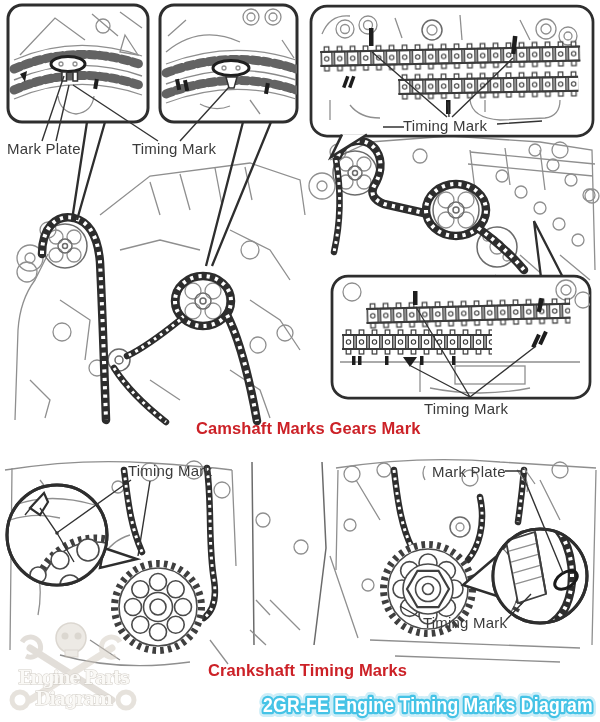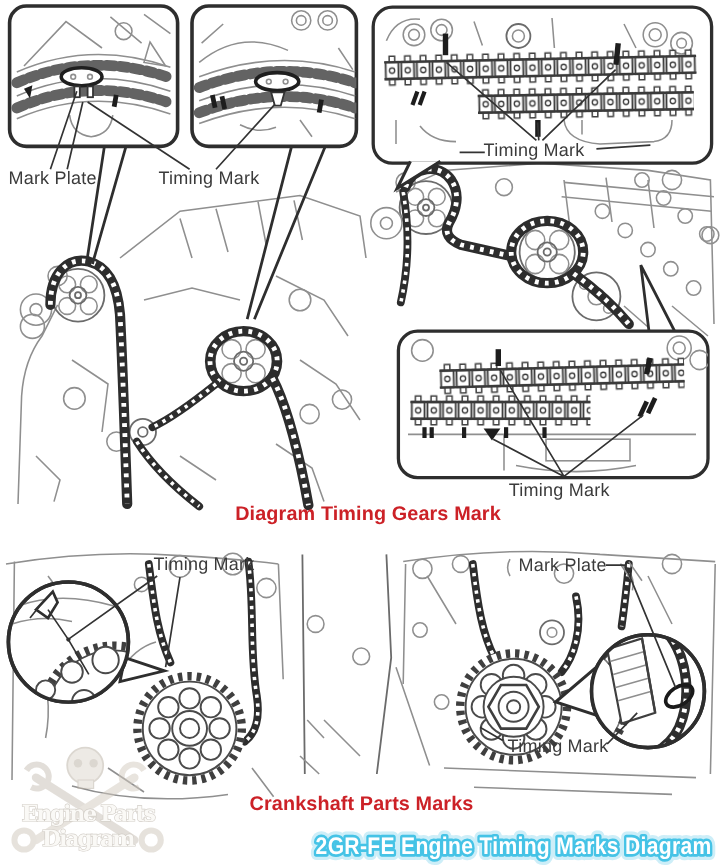--- a/index.html
+++ b/index.html
@@ -431,19 +431,19 @@
   <g>
     <text class="title-glow" x="428" y="712" text-anchor="middle" textLength="330" lengthAdjust="spacingAndGlyphs">2GR-FE Engine Timing Marks Diagram</text>
     <text class="title-main" x="428" y="712" text-anchor="middle" textLength="330" lengthAdjust="spacingAndGlyphs">2GR-FE Engine Timing Marks Diagram</text>
   </g>
 </svg>
 
 <div class="lbl" style="left:7px;top:140px;">Mark Plate</div>
 <div class="lbl" style="left:132px;top:140px;">Timing Mark</div>
 <div class="lbl" style="left:403px;top:117px;">Timing Mark</div>
 <div class="lbl" style="left:424px;top:400px;">Timing Mark</div>
-<div class="cap" style="left:196px;top:419px;">Diagram Timing Gears Mark</div>
+<div class="cap" style="left:196px;top:419px;">Camshaft Marks Gears Mark</div>
 <div class="lbl" style="left:128px;top:462px;">Timing Mark</div>
 <div class="lbl" style="left:432px;top:463px;">Mark Plate</div>
 <div class="lbl" style="left:423px;top:614px;">Timing Mark</div>
-<div class="cap" style="left:208px;top:661px;">Crankshaft Parts Marks</div>
+<div class="cap" style="left:208px;top:661px;">Crankshaft Timing Marks</div>
 
 </div>
 
 </body></html>

